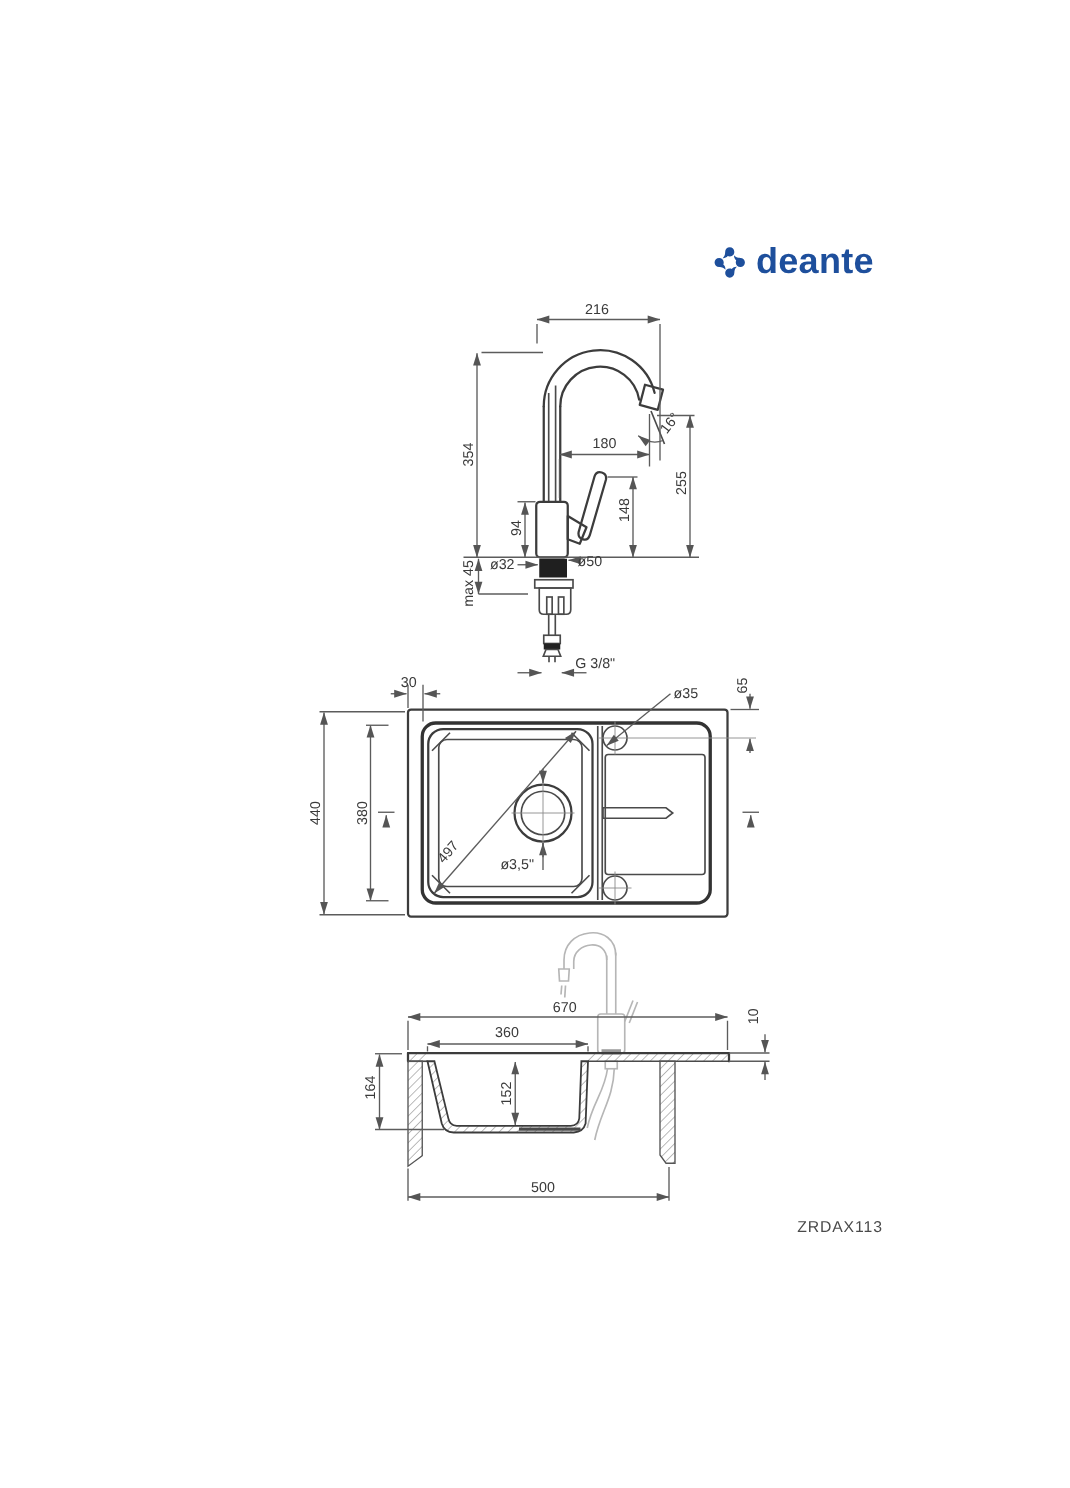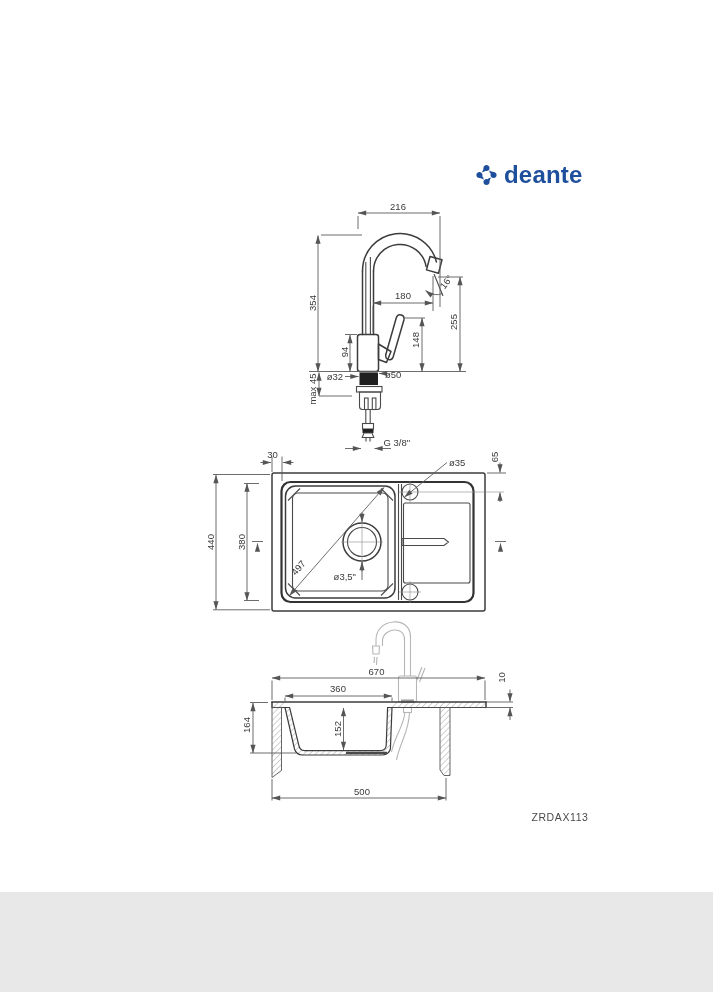--- a/index.html
+++ b/index.html
@@ -1,16 +1,16 @@
 <!DOCTYPE html>
 <html><head>
 <meta charset="utf-8">
 <style>
   html,body{margin:0;padding:0;background:#e8e8e8;}
-  .page{position:relative;width:713px;height:892px;background:#ffffff;margin:0 auto;overflow:hidden;
+  .page{position:relative;width:713px;height:992px;background:#ffffff;margin:0 auto;overflow:hidden;
         font-family:"Liberation Sans",sans-serif;}
   .logo{position:absolute;left:476px;top:163px;display:flex;align-items:center;gap:7px;}
   .logo .brand{font-size:24px;font-weight:bold;color:#1e4f9c;letter-spacing:.2px;line-height:1;
                font-family:"Liberation Sans",sans-serif;}
   svg.draw{position:absolute;left:0;top:0;}
   svg.draw text{font-family:"Liberation Sans",sans-serif;font-size:9.5px;fill:#3a3a3a;}
   svg.draw text.code{font-size:10.5px;fill:#4a4a4a;letter-spacing:.6px;}
   .out{stroke:#3c3c3c;stroke-width:1.5;fill:none;stroke-linecap:round;stroke-linejoin:round;}
   .out2{stroke:#333;stroke-width:2.2;fill:none;}
   .thin{stroke:#4a4a4a;stroke-width:1.1;fill:none;}

